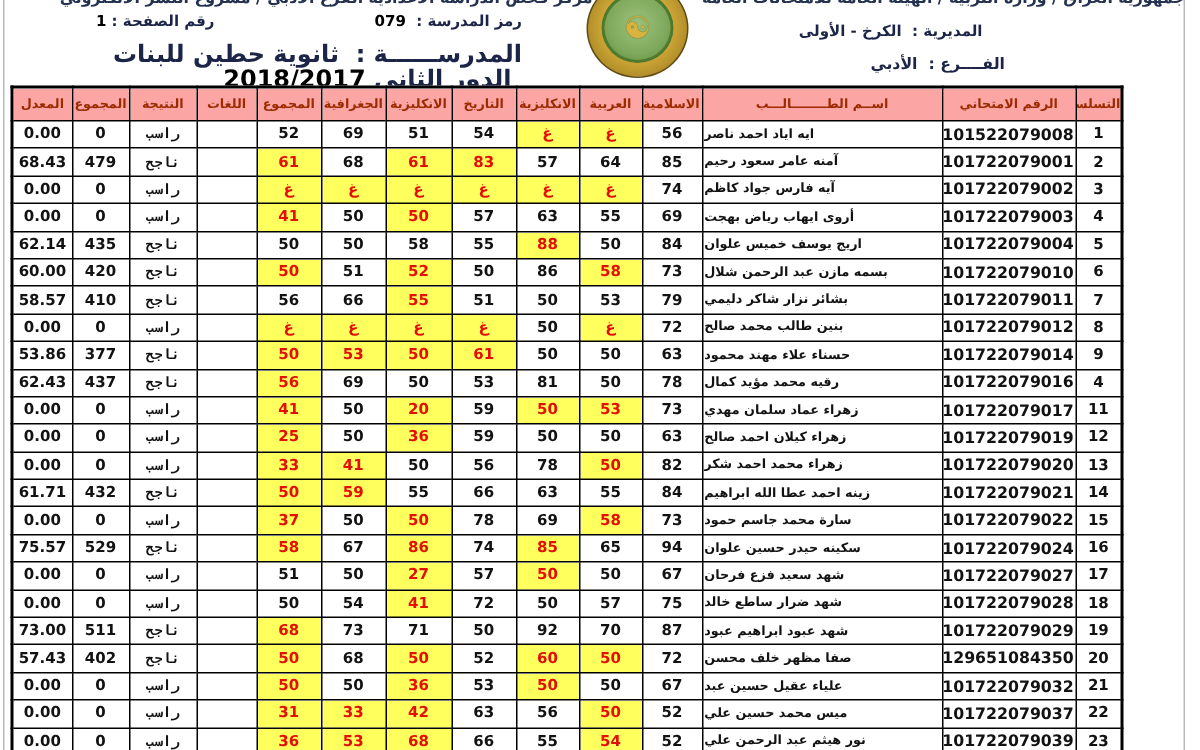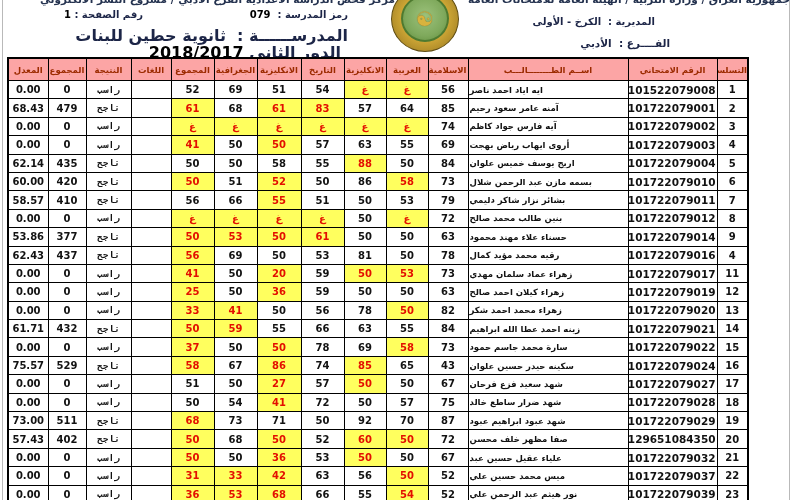--- a/index.html
+++ b/index.html
@@ -364,21 +364,21 @@
           <td class="hl red un">37</td>
           <td></td>
           <td class="result">راسب</td>
           <td>0</td>
           <td>0.00</td>
         </tr>
         <tr>
           <td>16</td>
           <td class="exam">101722079024</td>
           <td class="name">سكينه حيدر حسين علوان</td>
-          <td>43</td>
+          <td>94</td>
           <td>65</td>
           <td class="hl red">85</td>
           <td>74</td>
           <td class="hl red">86</td>
           <td>67</td>
           <td class="hl red">58</td>
           <td></td>
           <td class="result">ناجح</td>
           <td>529</td>
           <td>75.57</td>

